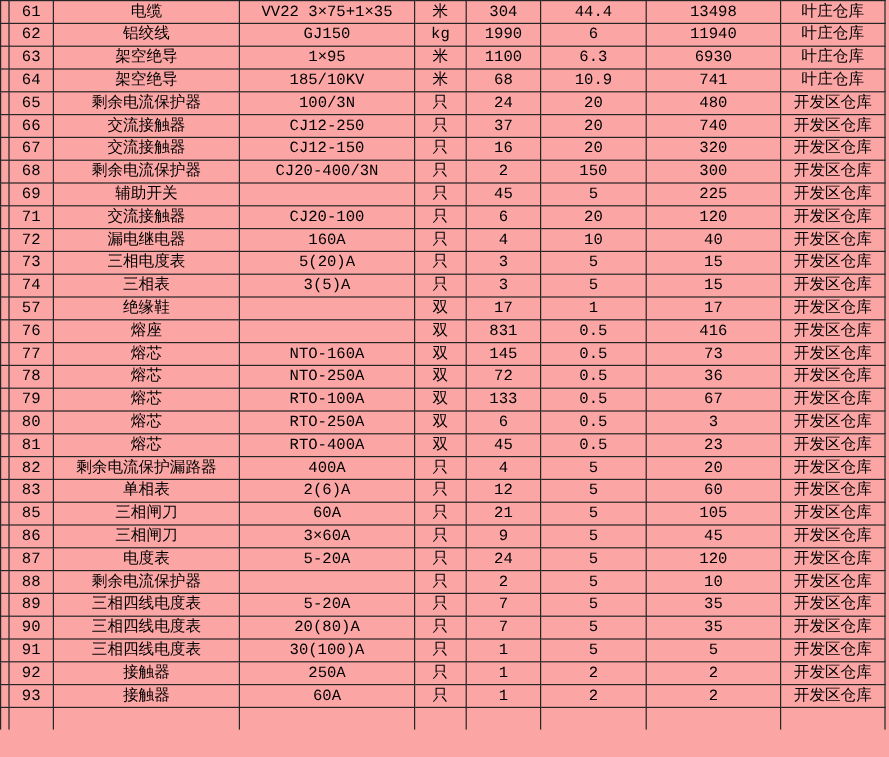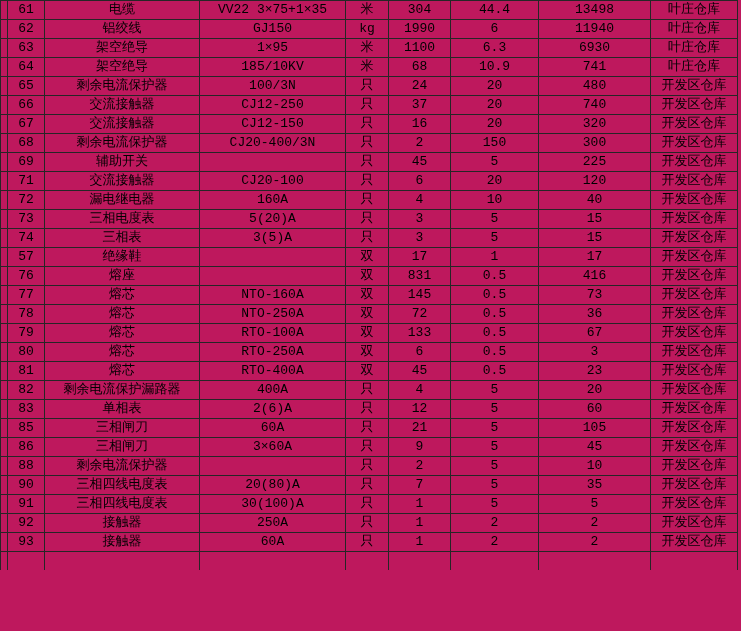--- a/index.html
+++ b/index.html
@@ -5,21 +5,21 @@
   html, body {
     margin: 0;
     padding: 0;
     background: #ffffff;
   }
   .sheet {
     position: relative;
     width: 741px;
     height: 631px;
     overflow: hidden;
-    background: #be185d;
+    background: #fca5a5;
   }
   table.grid {
     border-collapse: collapse;
     table-layout: fixed;
     width: 737px;
   }
   table.grid td {
     border: 1px solid #262626;
     height: 18px;
     padding: 0;
@@ -320,27 +320,49 @@
           <td class="c-name">三相闸刀</td>
           <td class="c-spec">3×60A</td>
           <td class="c-unit">只</td>
           <td class="c-qty">9</td>
           <td class="c-price">5</td>
           <td class="c-total">45</td>
           <td class="c-wh">开发区仓库</td>
         </tr>
         <tr>
           <td class="c-sliver"></td>
+          <td class="c-no">87</td>
+          <td class="c-name">电度表</td>
+          <td class="c-spec">5-20A</td>
+          <td class="c-unit">只</td>
+          <td class="c-qty">24</td>
+          <td class="c-price">5</td>
+          <td class="c-total">120</td>
+          <td class="c-wh">开发区仓库</td>
+        </tr>
+        <tr>
+          <td class="c-sliver"></td>
           <td class="c-no">88</td>
           <td class="c-name">剩余电流保护器</td>
           <td class="c-spec"></td>
           <td class="c-unit">只</td>
           <td class="c-qty">2</td>
           <td class="c-price">5</td>
           <td class="c-total">10</td>
+          <td class="c-wh">开发区仓库</td>
+        </tr>
+        <tr>
+          <td class="c-sliver"></td>
+          <td class="c-no">89</td>
+          <td class="c-name">三相四线电度表</td>
+          <td class="c-spec">5-20A</td>
+          <td class="c-unit">只</td>
+          <td class="c-qty">7</td>
+          <td class="c-price">5</td>
+          <td class="c-total">35</td>
           <td class="c-wh">开发区仓库</td>
         </tr>
         <tr>
           <td class="c-sliver"></td>
           <td class="c-no">90</td>
           <td class="c-name">三相四线电度表</td>
           <td class="c-spec">20(80)A</td>
           <td class="c-unit">只</td>
           <td class="c-qty">7</td>
           <td class="c-price">5</td>

